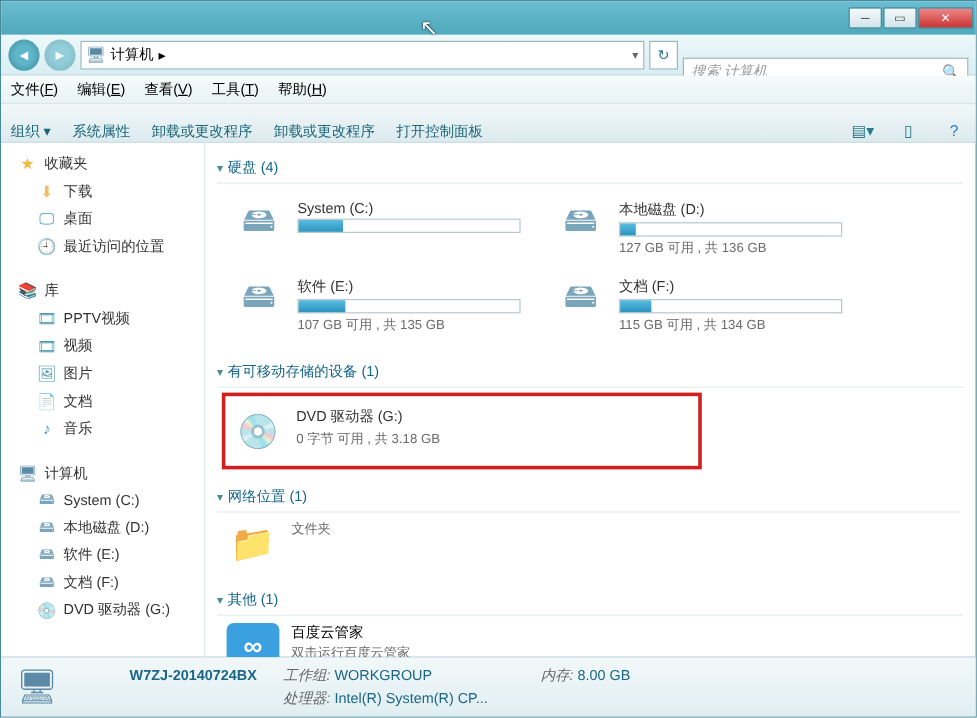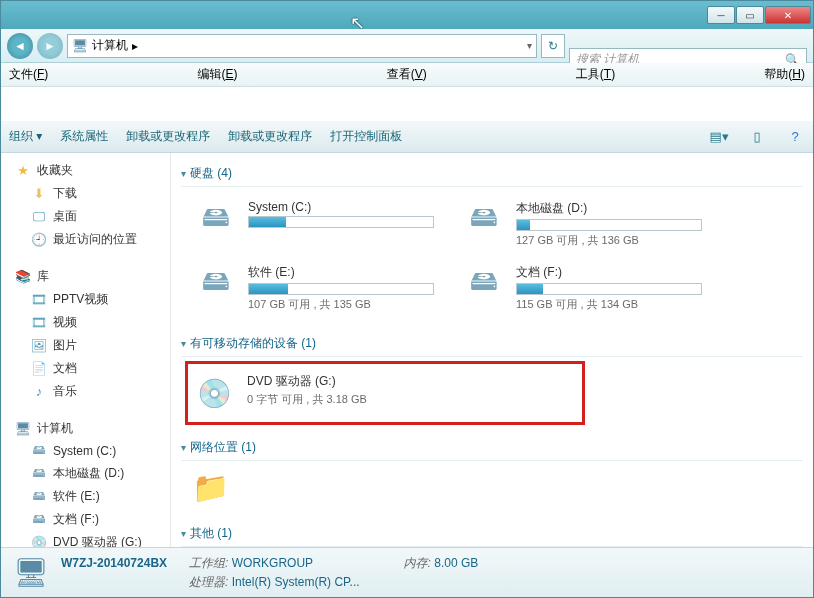--- a/index.html
+++ b/index.html
@@ -9,23 +9,23 @@
 .winbtn { width: 28px; height: 18px; margin-left: 1px; display: flex; align-items: center; justify-content: center; font-size: 10px; color: #333; border: 1px solid #4a8a9a; background: linear-gradient(#f5f9fa,#d0e5ea); border-radius: 2px; cursor: pointer; }
 .winbtn.close { width: 46px; background: linear-gradient(#e88,#c33); color: #fff; }
 .navbar { height: 34px; background: linear-gradient(#eef8fa,#d8eef3); border-bottom: 1px solid #b0d0d8; display: flex; align-items: center; padding: 0 6px; gap: 4px; }
 .navbtn { width: 26px; height: 26px; border-radius: 50%; background: radial-gradient(#5fb5c8 40%,#3a8a9a); display: flex; align-items: center; justify-content: center; color: #fff; font-size: 12px; cursor: pointer; }
 .navbtn.fwd { opacity: .6; }
 .addrbar { flex: 1; height: 24px; background: #fff; border: 1px solid #98b8c0; display: flex; align-items: center; padding: 0 4px; font-size: 12px; gap: 4px; }
 .addrbar .drop { margin-left: auto; color: #666; font-size: 10px; }
 .refreshbtn { width: 24px; height: 24px; border: 1px solid #98b8c0; background: #fff; display: flex; align-items: center; justify-content: center; color: #2a7a8a; font-size: 12px; cursor: pointer; }
 .searchbox { width: 238px; height: 24px; background: #fff; border: 1px solid #98b8c0; display: flex; align-items: center; padding: 0 6px; font-size: 12px; color: #999; font-style: italic; margin-top: 28px; }
 .searchbox .mag { margin-left: auto; color: #2a7a8a; font-style: normal; }
-.menubar { height: 24px; background: linear-gradient(#f7fbfc,#e8f2f4); border-bottom: 1px solid #d0e0e4; display: flex; align-items: center; padding: 0 8px; gap: 16px; font-size: 12px; justify-content: space-between; }
+.menubar { height: 24px; background: linear-gradient(#f7fbfc,#e8f2f4); border-bottom: 1px solid #d0e0e4; display: flex; align-items: center; padding: 0 8px; gap: 16px; font-size: 12px; }
 .menubar span u { text-decoration: underline; }
-.toolbar { height: 32px; background: linear-gradient(#f2f8f9,#dceaee); border-bottom: 1px solid #c0d8de; display: flex; align-items: center; padding: 0 8px; gap: 18px; font-size: 12px; color: #1a6678; margin-top: 34px; }
+.toolbar { height: 32px; background: linear-gradient(#f2f8f9,#dceaee); border-bottom: 1px solid #c0d8de; display: flex; align-items: flex-end; padding: 0 8px; gap: 18px; font-size: 12px; color: #1a6678; }
 .toolbar .spacer { flex: 1; }
 .tbicon { width: 20px; height: 20px; display: flex; align-items: center; justify-content: center; color: #2a7a8a; font-size: 13px; cursor: pointer; }
 .body { flex: 1; display: flex; overflow: hidden; }
 .sidebar { width: 170px; background: #fff; border-right: 1px solid #e0e8ea; overflow-y: auto; padding: 6px 0; font-size: 12px; }
 .sb-group { margin-bottom: 14px; }
 .sb-head { display: flex; align-items: center; padding: 3px 8px 3px 14px; gap: 6px; color: #333; cursor: pointer; }
 .sb-item { display: flex; align-items: center; padding: 3px 8px 3px 30px; gap: 6px; color: #333; cursor: pointer; }
 .ico { width: 16px; height: 16px; display: inline-flex; align-items: center; justify-content: center; font-size: 13px; }
 .ico.star { color: #f5b942; }
 .ico.folder { color: #f0c060; }
@@ -47,21 +47,21 @@
 .drv-name { color: #333; }
 .bar { height: 12px; background: #fff; border: 1px solid #b8c8cc; position: relative; }
 .bar-fill { position: absolute; top: 0; left: 0; bottom: 0; background: linear-gradient(#5abde0,#2a94c0); }
 .drv-stat { color: #6a6a6a; font-size: 11px; }
 .highlight { border: 3px solid #d02020; padding: 4px 0; margin: 4px 0 4px 4px; width: 400px; }
 .netitem, .otheritem { display: flex; gap: 10px; padding: 6px 4px 4px 8px; width: 280px; cursor: pointer; }
 .big-icon { width: 44px; height: 40px; display: flex; align-items: center; justify-content: center; font-size: 30px; }
 .otheritem .big-icon { background: #3aa0e0; border-radius: 6px; color: #fff; font-size: 22px; font-weight: bold; }
 .statusbar { height: 50px; background: linear-gradient(#f2f8f9,#e0eef2); border-top: 1px solid #c0d8de; display: flex; align-items: center; padding: 0 10px; gap: 10px; font-size: 12px; color: #444; }
 .statusbar .pcicon { width: 40px; height: 36px; display: flex; align-items: center; justify-content: center; font-size: 28px; color: #5a8aa5; }
-.st-grid { display: grid; grid-template-columns: auto auto auto auto; column-gap: 22px; row-gap: 2px; align-items: center; }
+.st-grid { display: grid; grid-template-columns: auto auto auto auto; column-gap: 22px; row-gap: 2px; align-items: center; margin-left: 47px; }
 .st-label { color: #666; font-style: italic; }
 .st-val { color: #1a6688; }
 .cursor { position: absolute; left: 350px; top: 12px; font-size: 18px; color: #fff; text-shadow: 0 0 2px #000; pointer-events: none; z-index: 10; }
 </style>
 </head>
 <body>
 
 <div class="window">
   <div class="cursor">↖</div>
 
@@ -247,20 +247,21 @@
       </div>
 
       <div class="section">
         <div class="sec-head">
             <span class="tri">▾</span>
             <span>网络位置 (1)</span>
           </div>
         <div class="netitem">
           <div class="big-icon" style="color:#f0c060">📁</div>
           <div>
+            <div class="drv-stat">文件夹</div>
           </div>
         </div>
       </div>
 
       <div class="section">
         <div class="sec-head">
             <span class="tri">▾</span>
             <span>其他 (1)</span>
           </div>
         <div class="otheritem">

